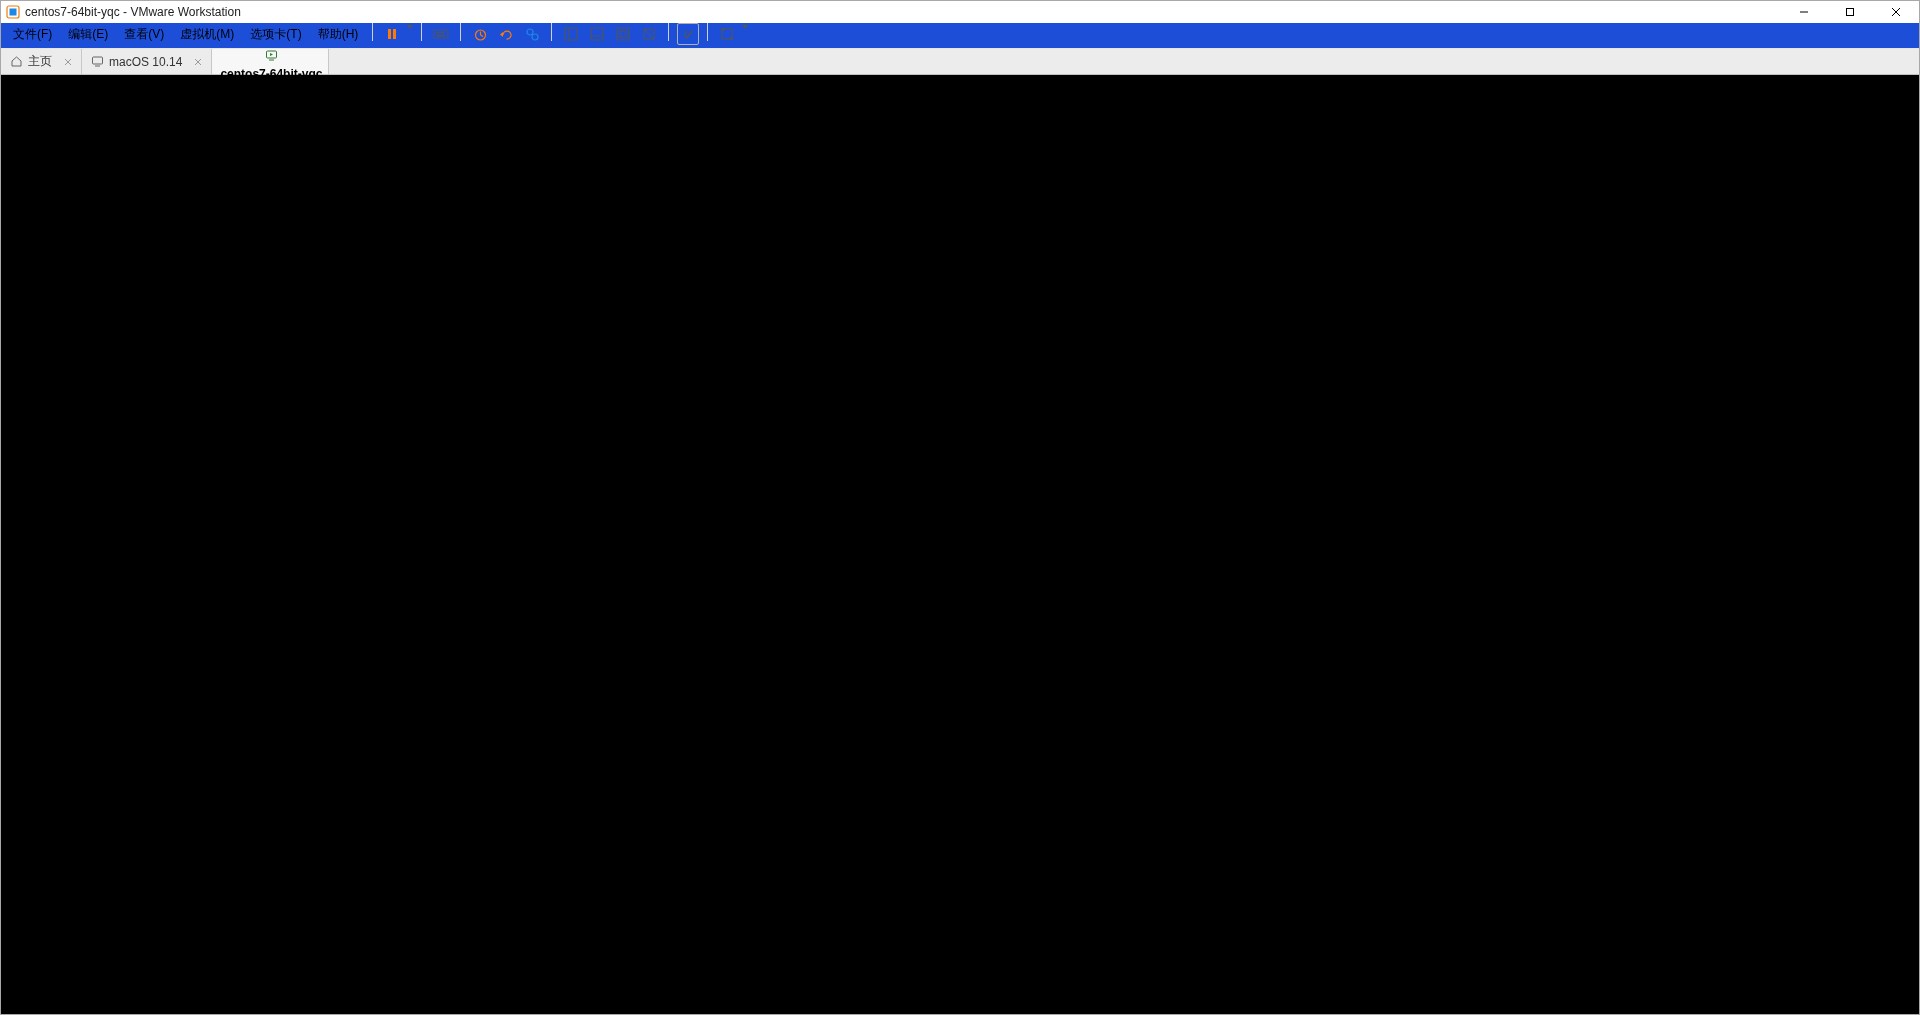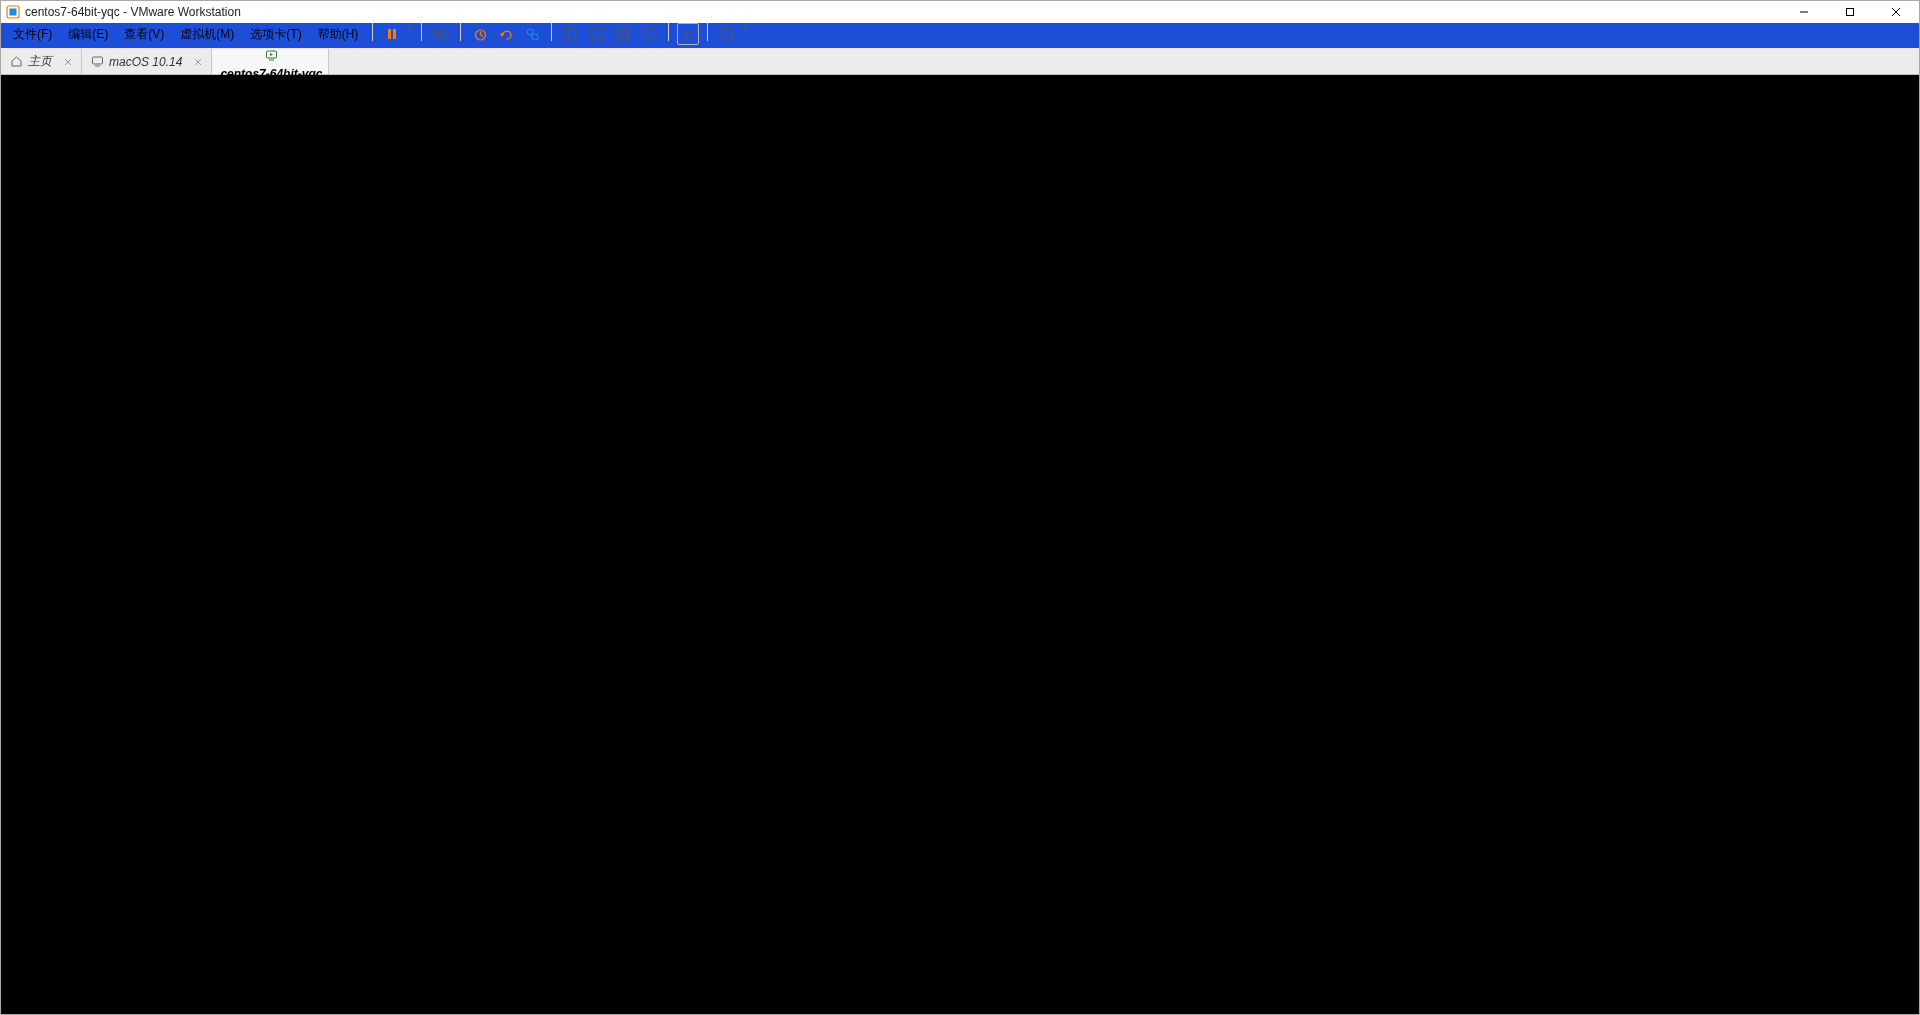--- a/index.html
+++ b/index.html
@@ -98,21 +98,20 @@
 }
 
 
 .tabbar {
   height: 26px;
   background: #ececec;
   display: flex;
   align-items: stretch;
   border-bottom: 1px solid #c0c0c0;
   font-size: 12px;
-  font-style: italic;
 }
 .tab {
   display: flex;
   align-items: center;
   padding: 0 6px 0 8px;
   border-right: 1px solid #c8c8c8;
   cursor: pointer;
   gap: 5px;
   color: #333;
 }

